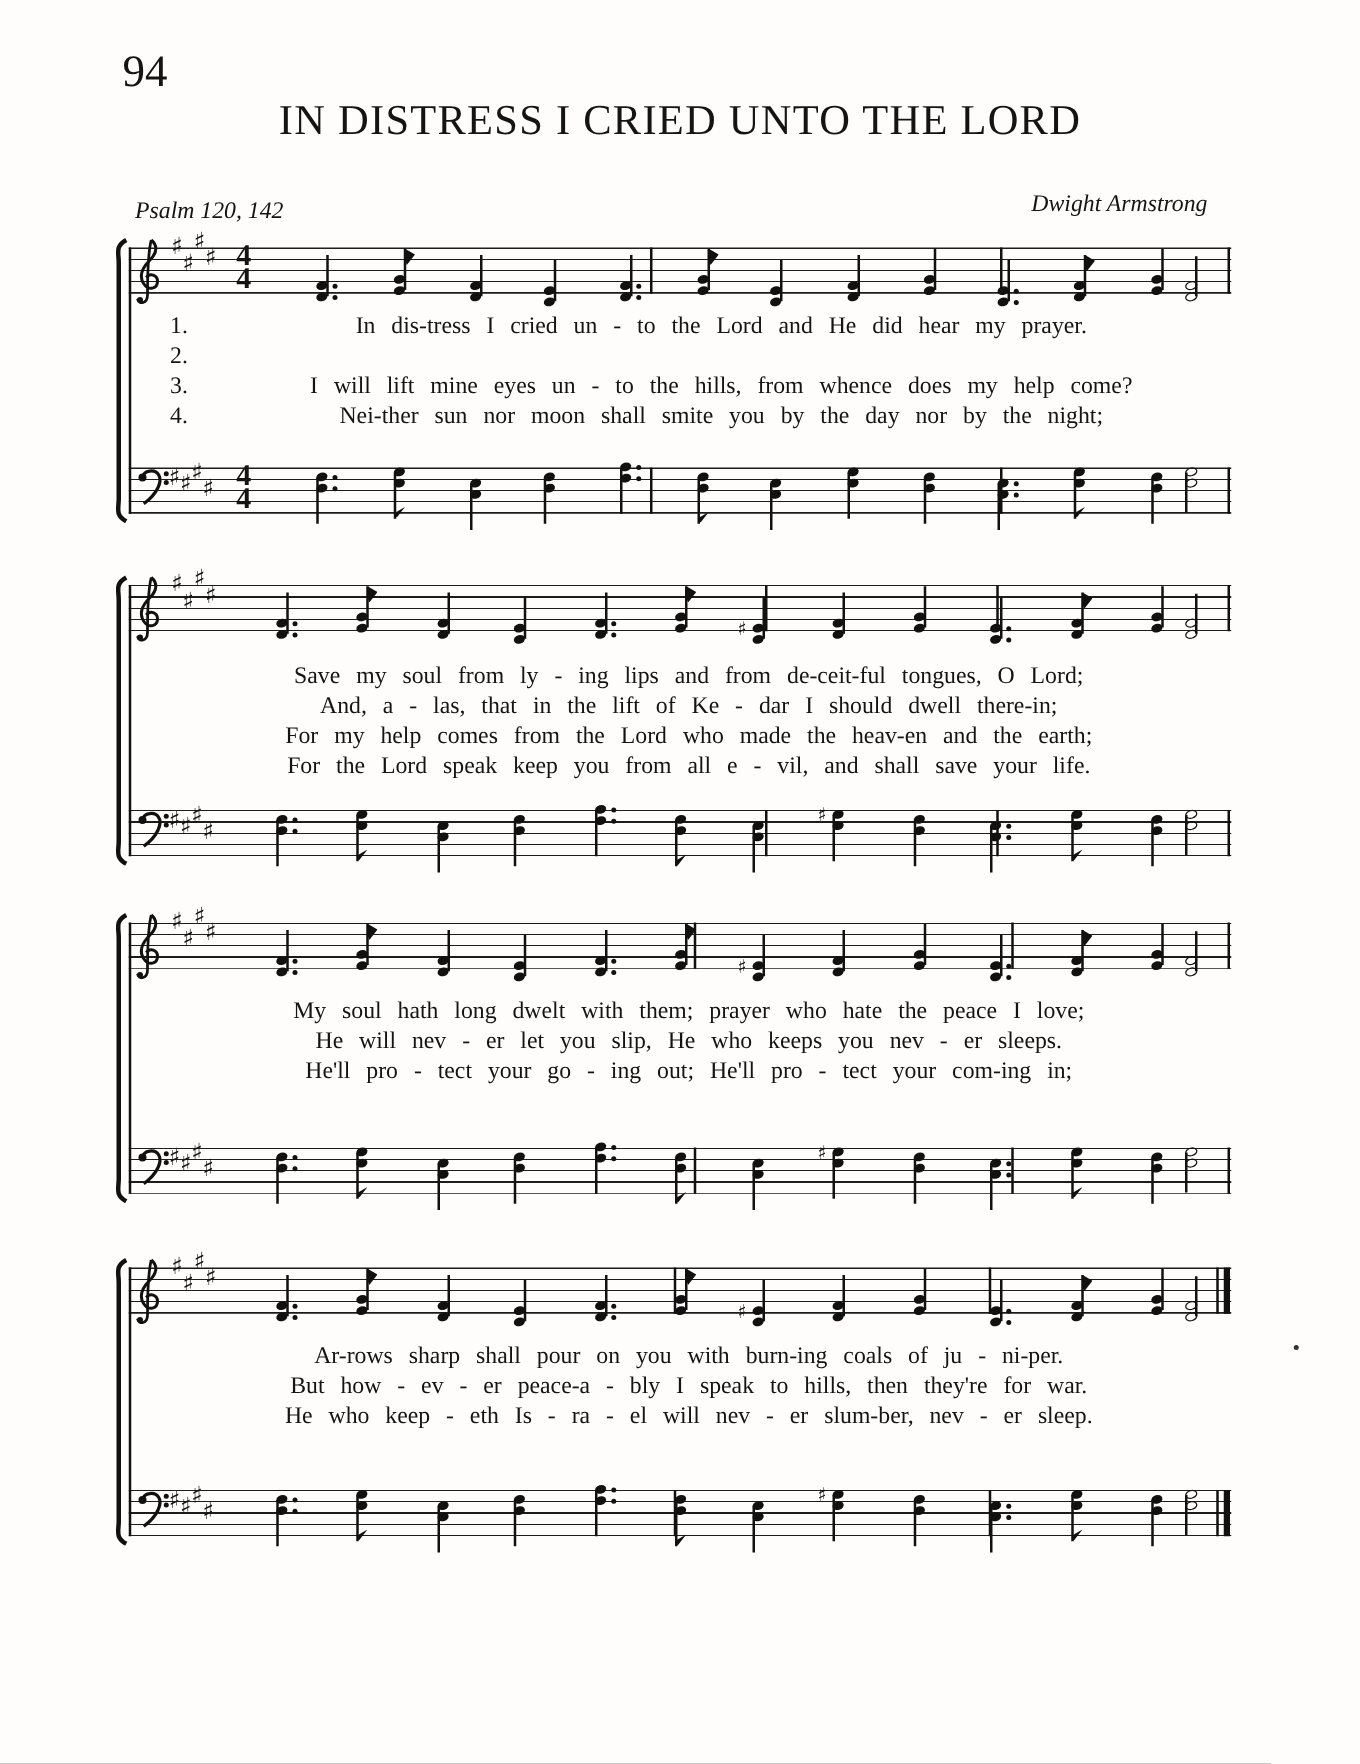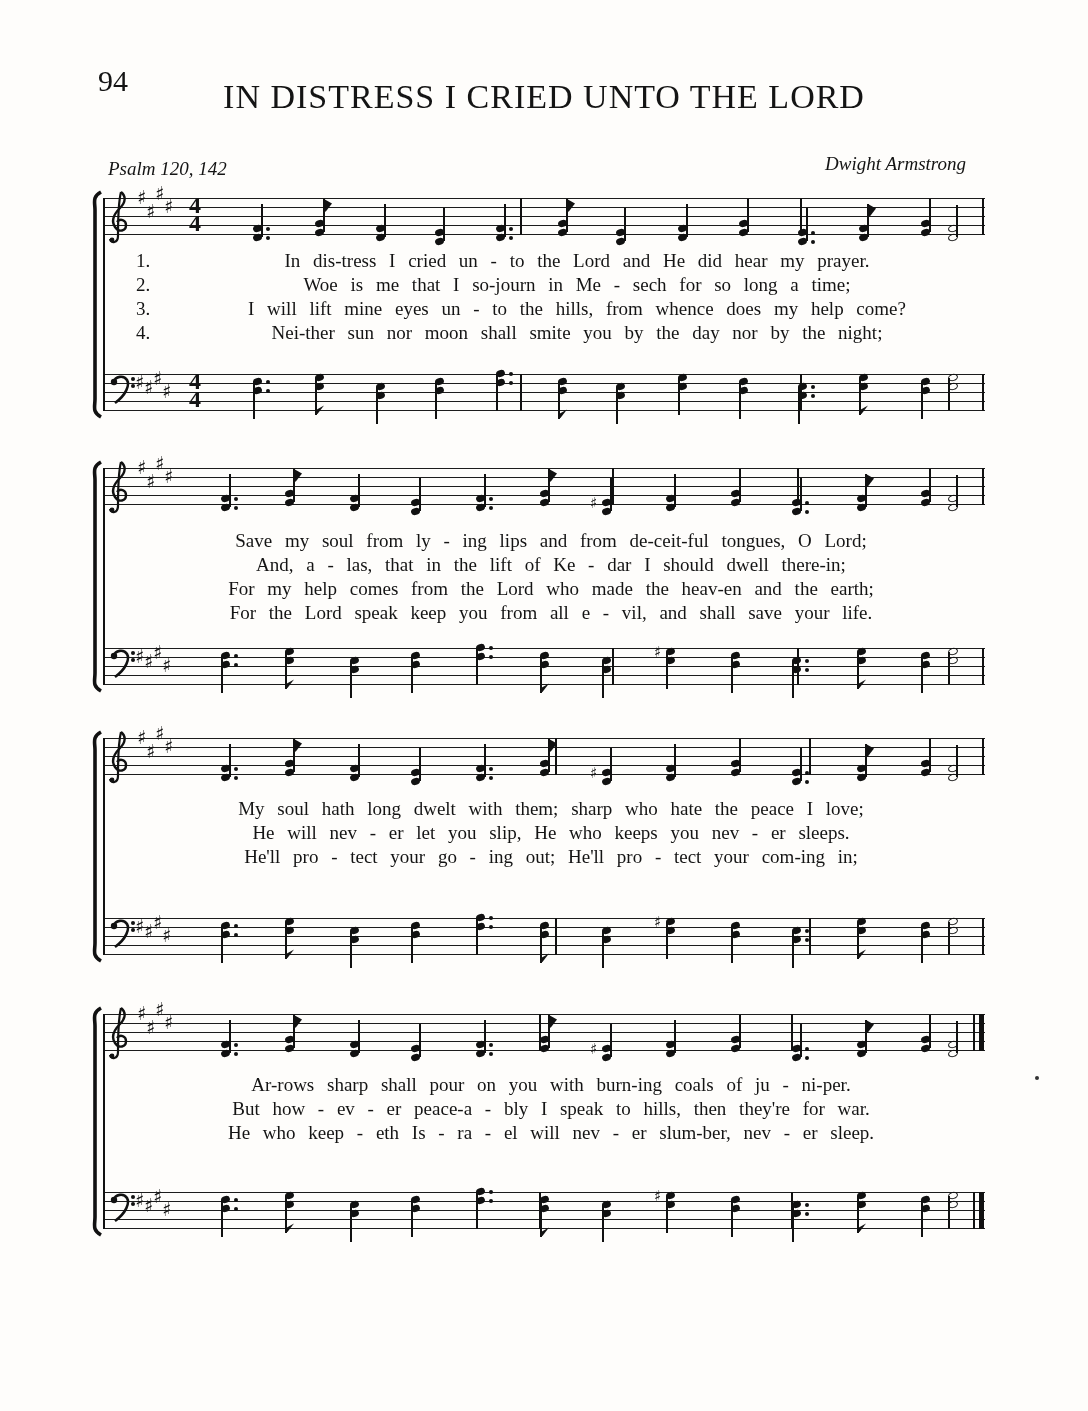--- a/index.html
+++ b/index.html
@@ -1,21 +1,21 @@
 <!DOCTYPE html>
 <html><head>
 <meta charset="utf-8">
 <style>
   html,body{margin:0;padding:0;background:#777;}
   .page{
     position:relative;width:1088px;height:1411px;margin:0 auto;
     background:#fefdfb;color:#141414;overflow:hidden;
     font-family:"Liberation Serif","DejaVu Serif",serif;
   }
-  .pagenum{position:absolute;left:98px;top:64px;font-size:30px;}
+  .pagenum{position:absolute;left:98px;top:36px;font-size:36px;}
   .title{position:absolute;left:0;right:0;top:78px;text-align:center;
     font-size:34px;letter-spacing:1px;white-space:nowrap;}
   .psalmref{position:absolute;left:108px;top:158px;font-style:italic;font-size:19px;}
   .composer{position:absolute;right:122px;top:153px;font-style:italic;font-size:19px;}
   .staff{position:absolute;left:103px;width:882px;height:37px;
     background-image:repeating-linear-gradient(to bottom,#1c1c1c 0,#1c1c1c 1px,transparent 1px,transparent 9px);
     background-size:100% 37px;background-repeat:no-repeat;}
   .bar{position:absolute;top:0;width:2px;height:37px;background:#111;}
   .bar.thick{width:5px;}
   .sharp{position:absolute;font-family:"DejaVu Sans",sans-serif;font-size:19px;line-height:19px;font-weight:bold;}
@@ -47,21 +47,20 @@
 
   <div id="score"></div>
 
   <div class="lyrics" id="block-verses" style="top:250px">
       <div class="lrow">
         <span class="lnum">1.</span>
         <span class="ltxt">In dis-tress I cried un - to the Lord and He did hear my prayer.</span>
       </div>
       <div class="lrow">
         <span class="lnum">2.</span>
-        <span class="ltxt">Woe is me that I so-journ in Me - sech for so long a time;</span>
       </div>
       <div class="lrow">
         <span class="lnum">3.</span>
         <span class="ltxt">I will lift mine eyes un - to the hills, from whence does my help come?</span>
       </div>
       <div class="lrow">
         <span class="lnum">4.</span>
         <span class="ltxt">Nei-ther sun nor moon shall smite you by the day nor by the night;</span>
       </div>
     </div>
@@ -74,21 +73,21 @@
       </div>
       <div class="lrow">
         <span class="ltxt">For my help comes from the Lord who made the heav-en and the earth;</span>
       </div>
       <div class="lrow">
         <span class="ltxt">For the Lord speak keep you from all e - vil, and shall save your life.</span>
       </div>
     </div>
   <div class="lyrics" id="block-stanza3" style="top:798px">
       <div class="lrow">
-        <span class="ltxt">My soul hath long dwelt with them; sharp who hate the peace I love;</span>
+        <span class="ltxt">My soul hath long dwelt with them; prayer who hate the peace I love;</span>
       </div>
       <div class="lrow">
         <span class="ltxt">He will nev - er let you slip, He who keeps you nev - er sleeps.</span>
       </div>
       <div class="lrow">
         <span class="ltxt">He'll pro - tect your go - ing out; He'll pro - tect your com-ing in;</span>
       </div>
     </div>
   <div class="lyrics" id="block-stanza4" style="top:1074px">
       <div class="lrow">

